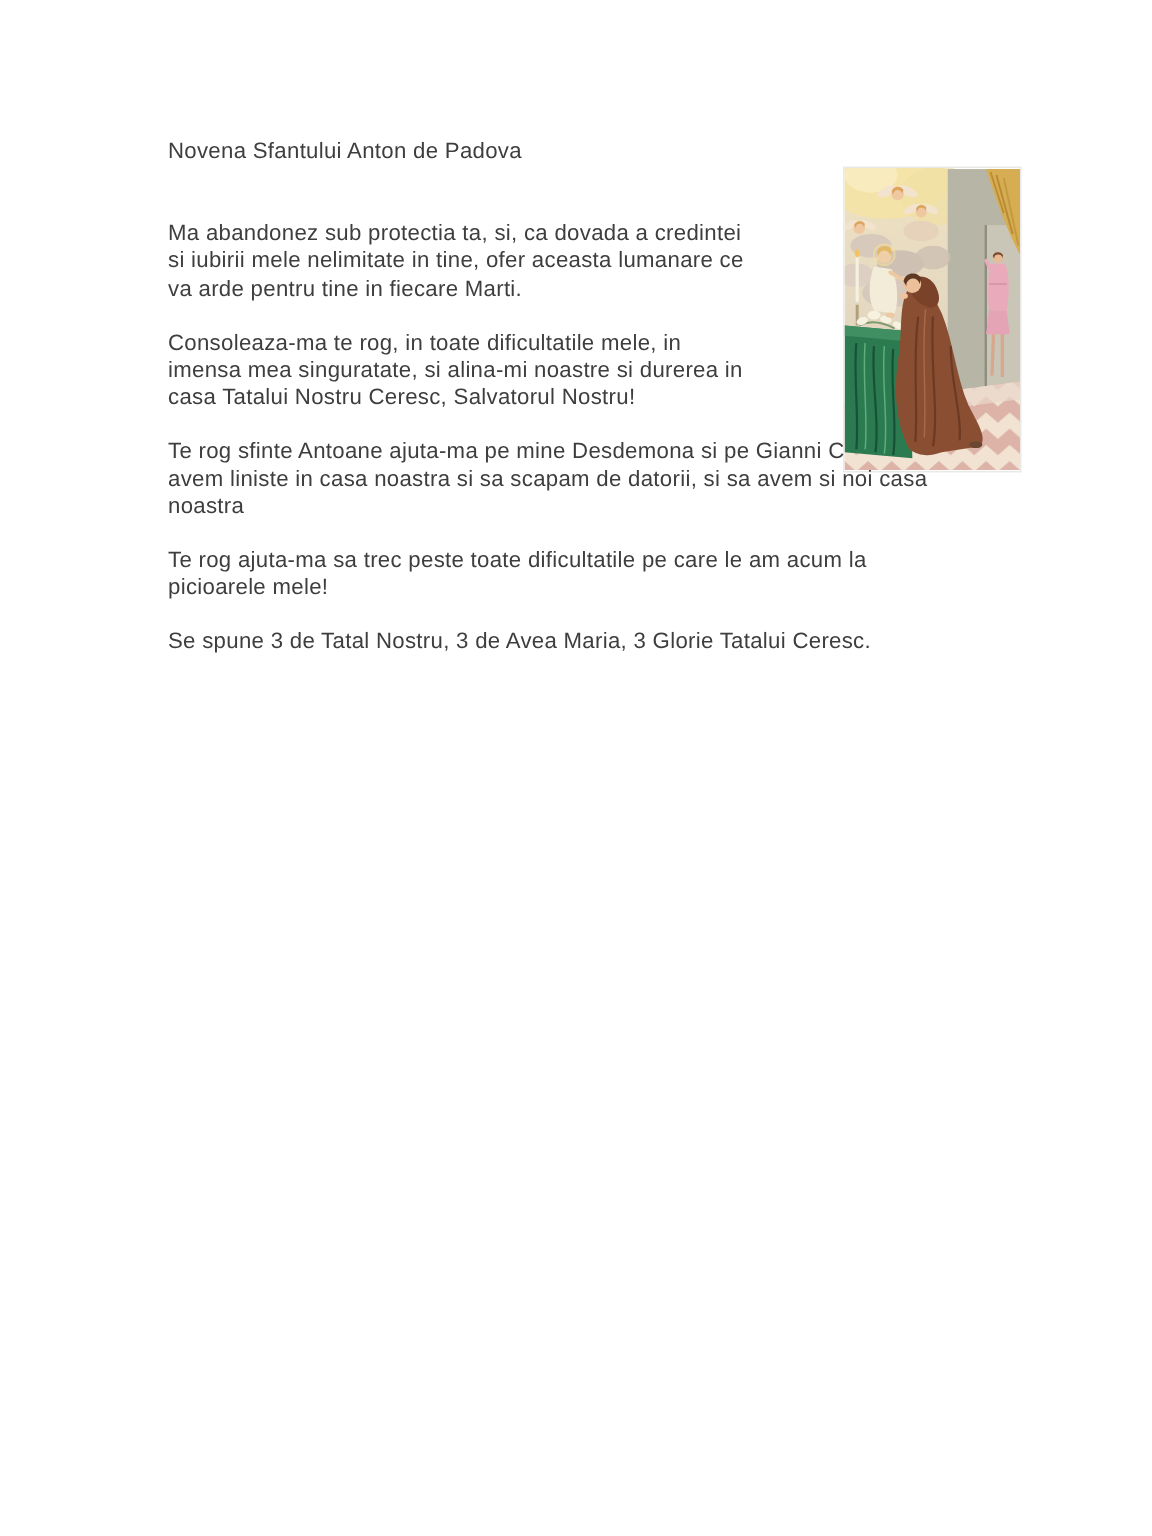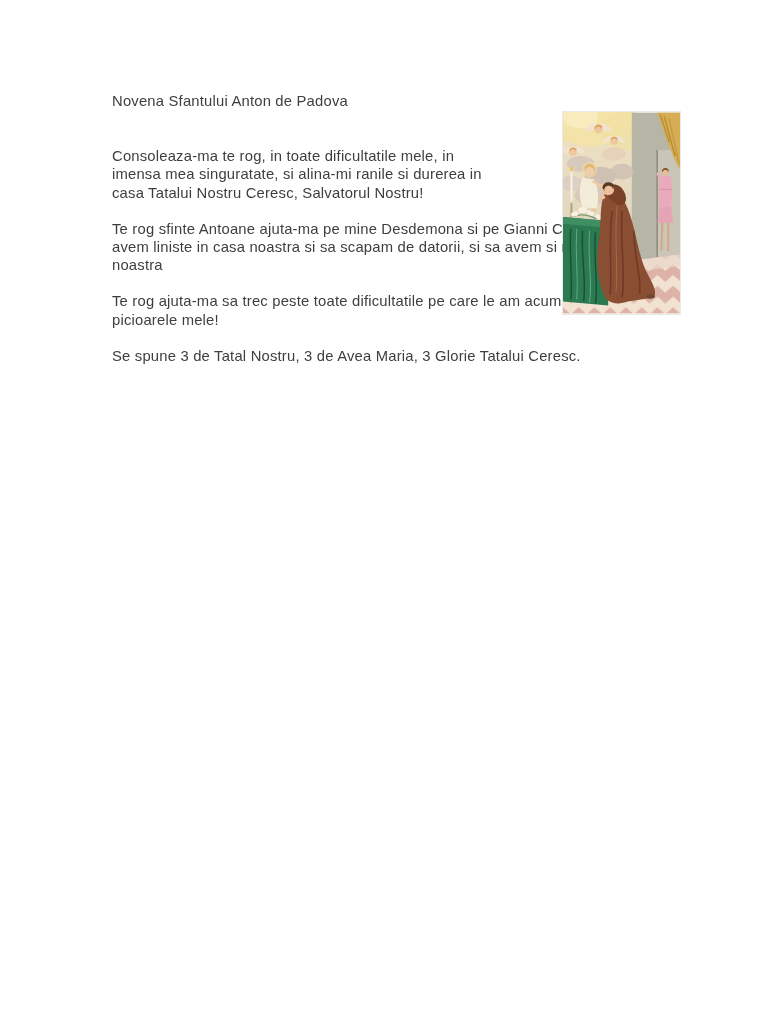--- a/index.html
+++ b/index.html
@@ -41,22 +41,25 @@
   }
   .holy-card svg { display: block; width: 100%; height: 100%; }
 </style>
 </head>
 <body>
 
 <div class="page">
 
   <div class="text-col">
     <div class="para doc-title">Novena Sfantului Anton de Padova</div>
+    <div class="para">Ma abandonez sub protectia ta, si, ca dovada a credintei
+si iubirii mele nelimitate in tine, ofer aceasta lumanare ce
+va arde pentru tine in fiecare Marti.</div>
     <div class="para">Consoleaza-ma te rog, in toate dificultatile mele, in
-imensa mea singuratate, si alina-mi ranile si durerea in
+imensa mea singuratate, si alina-mi noastre si durerea in
 casa Tatalui Nostru Ceresc, Salvatorul Nostru!</div>
     <div class="para">Te rog sfinte Antoane ajuta-ma pe mine Desdemona si pe Gianni Claudiu sa
 avem liniste in casa noastra si sa scapam de datorii, si sa avem si noi casa
 noastra</div>
     <div class="para gap-large">Te rog ajuta-ma sa trec peste toate dificultatile pe care le am acum la
 picioarele mele!</div>
     <div class="para">Se spune 3 de Tatal Nostru, 3 de Avea Maria, 3 Glorie Tatalui Ceresc.</div>
   </div>
 
   <figure class="holy-card">

